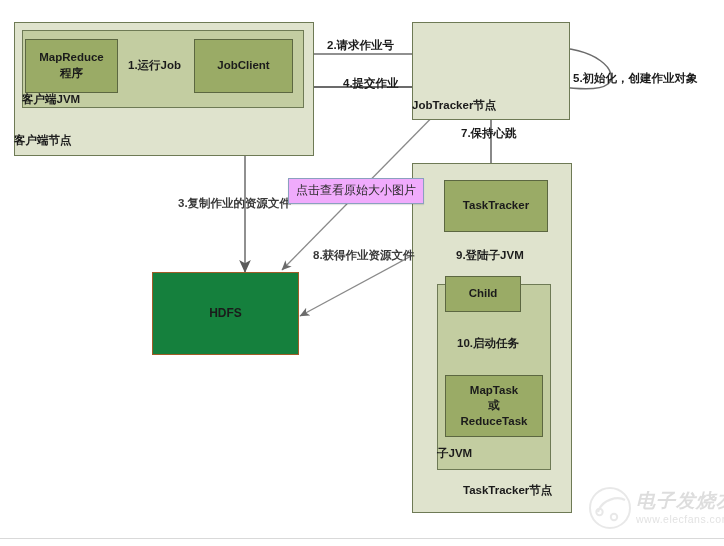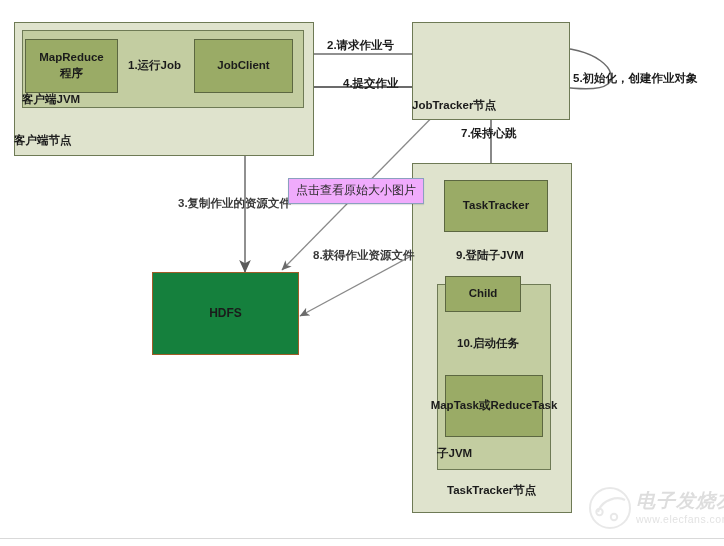--- a/index.html
+++ b/index.html
@@ -198,29 +198,29 @@
   <div class="box" style="left:444px; top:180px; width:104px; height:52px;">
     <span>TaskTracker</span>
   </div>
 
   <div class="jvm-panel" style="left:437px; top:284px; width:114px; height:186px;"></div>
 
   <div class="box" style="left:445px; top:276px; width:76px; height:36px;">
     <span>Child</span>
   </div>
 
-  <div class="box" style="left:445px; top:375px; width:98px; height:62px; flex-direction:row;">
+  <div class="box" style="left:445px; top:375px; width:98px; height:62px; flex-direction:column;">
     <span>MapTask</span>
     <span>或</span>
     <span>ReduceTask</span>
   </div>
 
   <div class="panel-caption" style="left:437px; top:446px; width:114px;">子JVM</div>
 
-  <div class="panel-caption" style="left:416px; top:483px; width:160px;padding-left:31px;">TaskTracker节点</div>
+  <div class="panel-caption" style="left:432px; top:483px; width:160px;padding-left:31px;">TaskTracker节点</div>
 
   <div class="box orange" style="left:152px; top:272px; width:147px; height:83px; font-size:12px;">
     <span>HDFS</span>
   </div>
 
   <div class="edge-label" style="left:128px; top:60px;">1.运行Job</div>
 
   <div class="edge-label" style="left:327px; top:40px;text-align:center;">2.请求作业号</div>
 
   <div class="edge-label thin" style="left:178px; top:198px;">3.复制作业的资源文件</div>

